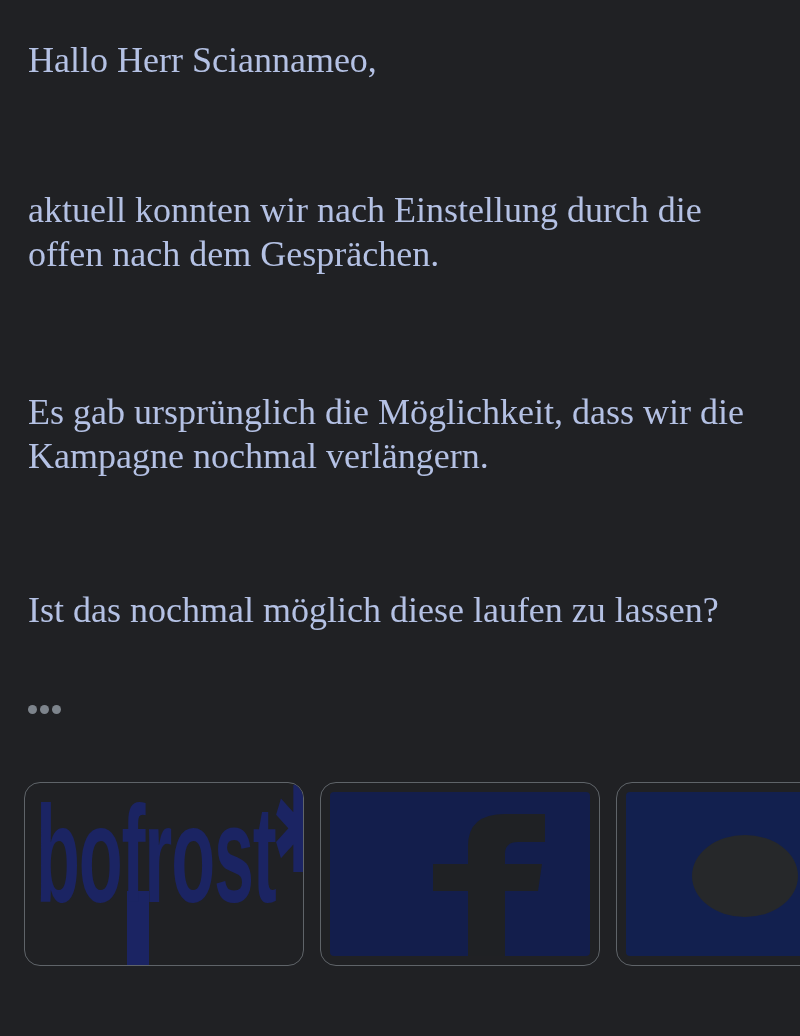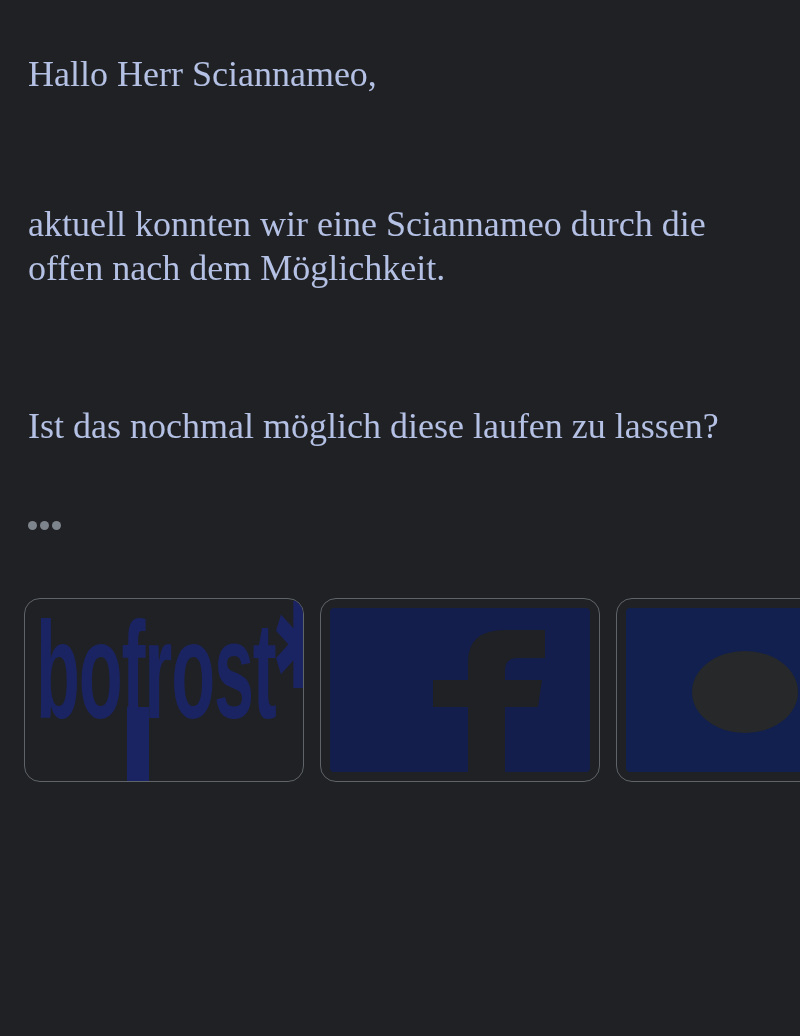--- a/index.html
+++ b/index.html
@@ -16,21 +16,21 @@
     width: 800px;
     height: 1036px;
     padding: 38px 0 0 28px;
     font-family: "Liberation Serif", "DejaVu Serif", serif;
     font-size: 36px;
     line-height: 44px;
     color: #b4c1e4;
   }
   .para { margin: 0; }
   .line { white-space: nowrap; }
-  .greeting   { margin-bottom: 106px; margin-top: 14px; }
+  .greeting   { margin-bottom: 106px; }
   .para-2     { margin-bottom: 114px; }
   .para-3     { margin-bottom: 110px; }
   .para-4     { margin-bottom: 16px; }
 
   .trimmed-btn {
     margin-top: 72px;
     display: flex;
     align-items: center;
     gap: 3px;
     height: 10px;
@@ -101,24 +101,28 @@
   }
 </style>
 </head>
 <body>
 
 <div class="email-body">
 
   <div class="para greeting">Hallo Herr Sciannameo,</div>
 
   <div class="para para-2">
-    <div class="line">aktuell konnten wir eine Sciannameo durch die</div>
-    <div class="line">offen nach dem Möglichkeit.</div>
+    <div class="line">aktuell konnten wir nach Einstellung durch die</div>
+    <div class="line">offen nach dem Gesprächen.</div>
   </div>
 
+  <div class="para para-3">
+    <div class="line">Es gab ursprünglich die Möglichkeit, dass wir die</div>
+    <div class="line">Kampagne nochmal verlängern.</div>
+  </div>
 
   <div class="para para-4">
     <div class="line">Ist das nochmal möglich diese laufen zu lassen?</div>
   </div>
 
   <button class="trimmed-btn">
     <span class="dot"></span>
     <span class="dot"></span>
     <span class="dot"></span>
   </button>

